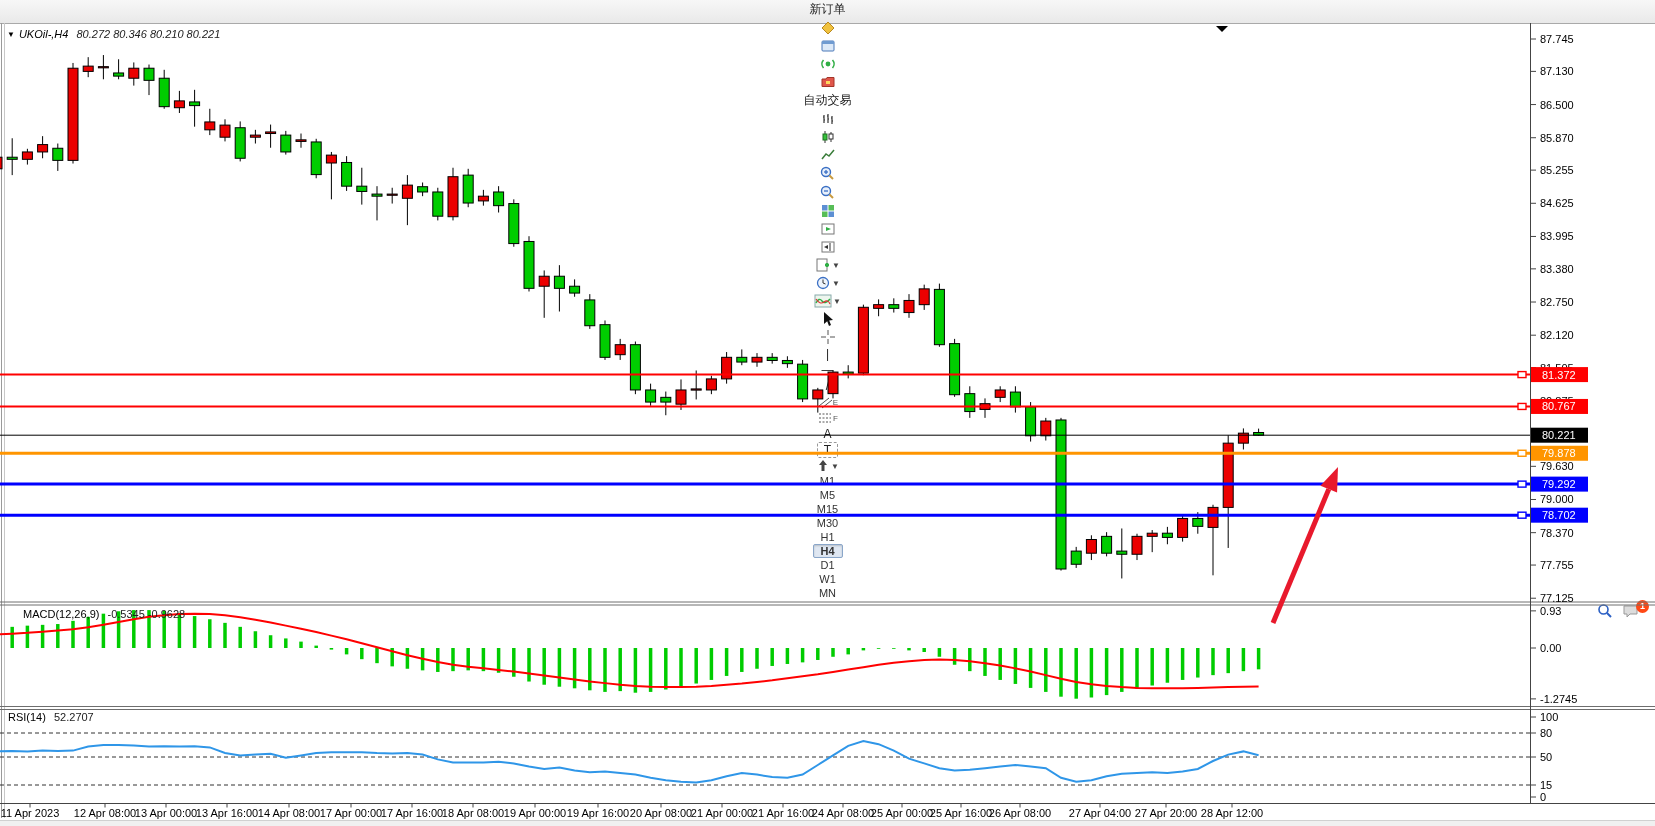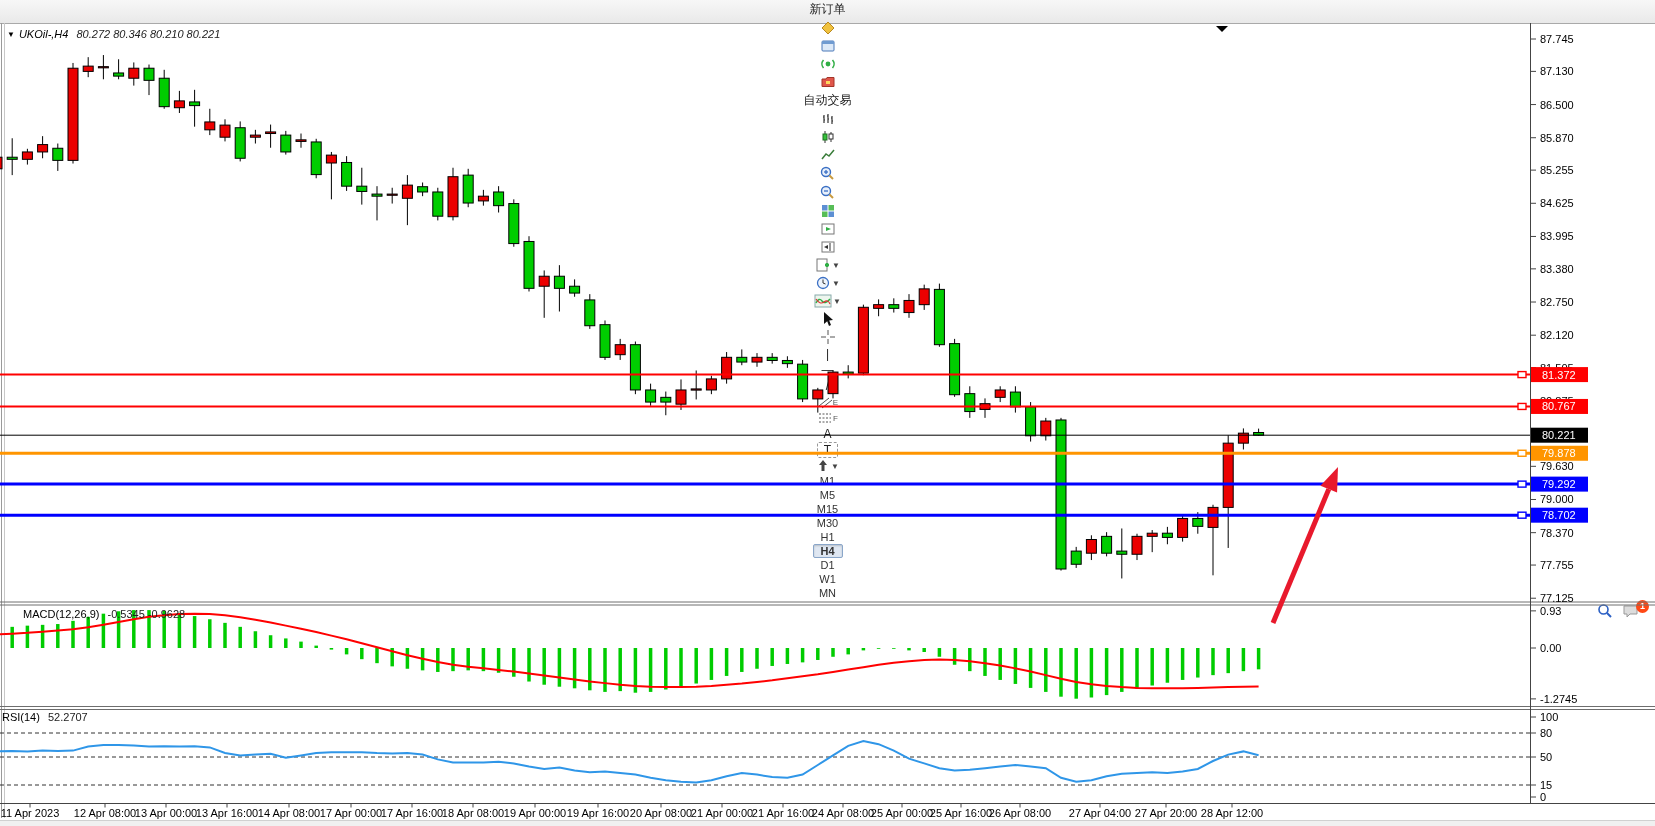--- a/index.html
+++ b/index.html
@@ -635,19 +635,19 @@
     </svg>
 
   <div class="overlay" style="left:7px;top:28px;font-style:italic;" id="chart-title">
     <span class="tri">▼</span><span>UKOil-,H4</span>
     <span class="indvals">80.272 80.346 80.210 80.221</span>
   </div>
   <div class="overlay" style="left:7px;top:608px;margin-left:16px;">
     <span>MACD(12,26,9)</span>
     <span class="indvals">-0.5345 -0.9628</span>
   </div>
-  <div class="overlay" style="left:2px;top:711px;">
+  <div class="overlay" style="left:8px;top:711px;">
     <span>RSI(14)</span>
     <span class="indvals">52.2707</span>
   </div>
 
   <div id="bottom-strip"></div>
 </div>
 
 </body></html>

